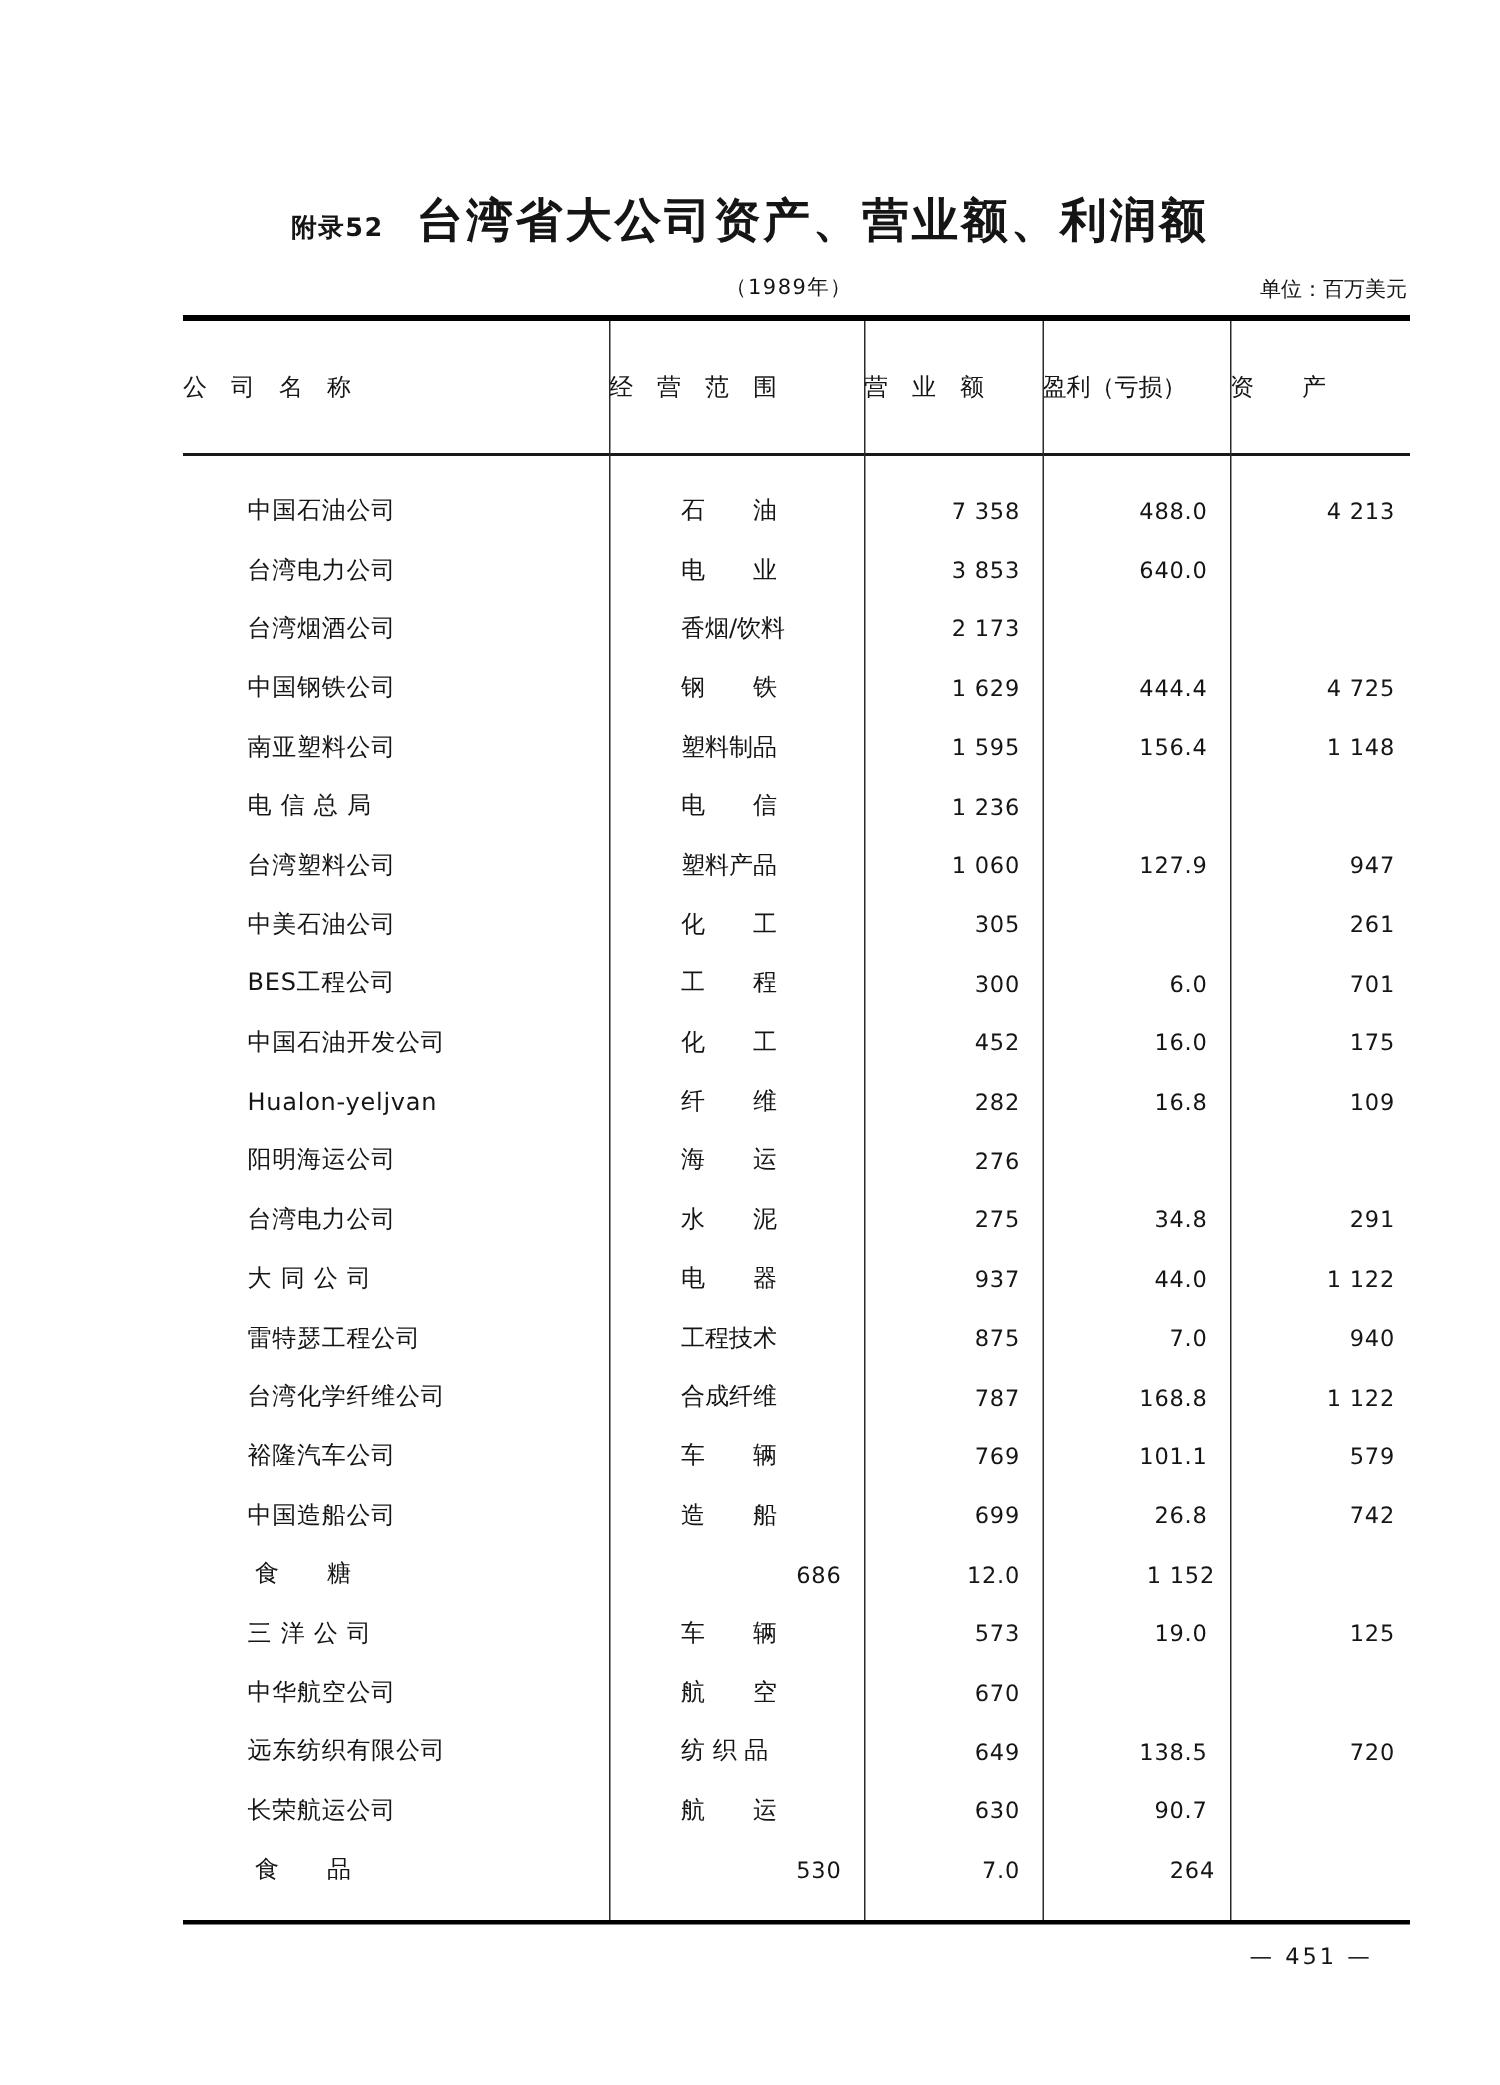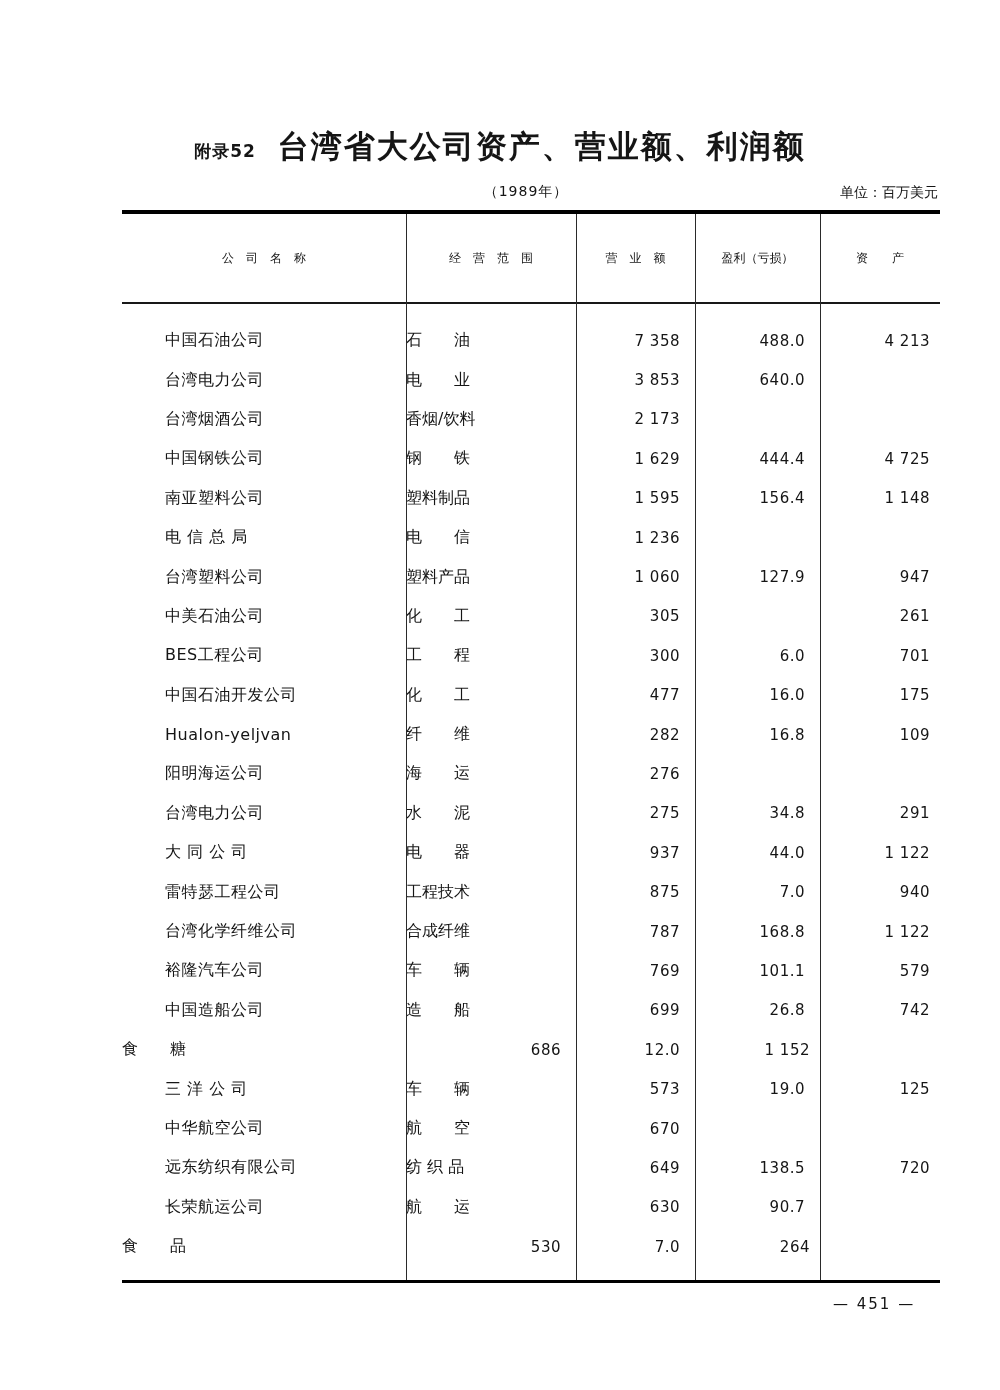--- a/index.html
+++ b/index.html
@@ -33,31 +33,31 @@
     box-sizing: border-box;
   }
   .vline { position: absolute; top: 0; bottom: 0; width: 1px; background: #2a2a2a; }
   .vl-1 { left: 284px; } .vl-2 { left: 454px; } .vl-3 { left: 573px; } .vl-4 { left: 698px; }
 
   .thead {
     display: grid; grid-template-columns: 284px 170px 119px 125px 120px;
     height: 88px; align-items: center;
     border-bottom: 2px solid #181818;
   }
-  .th { text-align: center; font-size: 12px; white-space: pre; }
+  .th { font-size: 16px; white-space: pre; }
 
   .tbody { padding-top: 17px; }
   .trow {
     display: grid; grid-template-columns: 284px 170px 119px 125px 120px;
     height: 39.4px; align-items: center;
     font-size: 16px;
   }
   .cell { white-space: pre; overflow: hidden; }
   .c-company { padding-left: 43px; letter-spacing: 0.5px; }
-  .c-scope   { }
+  .c-scope   { padding-left: 48px; }
   .num { text-align: right; font-size: 15px; letter-spacing: 0.5px; }
   .c-revenue { padding-right: 15px; }
   .c-profit  { padding-right: 15px; text-align: right; }
   .c-assets  { padding-right: 10px; }
 
   .pagenum {
     position: absolute; top: 1295px; left: 833px;
     font-size: 15px; letter-spacing: 2px;
   }
 </style>
@@ -157,21 +157,21 @@
     <div class="cell c-company">BES工程公司</div>
     <div class="cell c-scope">工　　程</div>
     <div class="cell c-revenue num">300</div>
     <div class="cell c-profit num">6.0</div>
     <div class="cell c-assets num">701</div>
   </div>
 
   <div class="trow">
     <div class="cell c-company">中国石油开发公司</div>
     <div class="cell c-scope">化　　工</div>
-    <div class="cell c-revenue num">477</div>
+    <div class="cell c-revenue num">452</div>
     <div class="cell c-profit num">16.0</div>
     <div class="cell c-assets num">175</div>
   </div>
 
   <div class="trow">
     <div class="cell c-company">Hualon-yeljvan</div>
     <div class="cell c-scope">纤　　维</div>
     <div class="cell c-revenue num">282</div>
     <div class="cell c-profit num">16.8</div>
     <div class="cell c-assets num">109</div>

